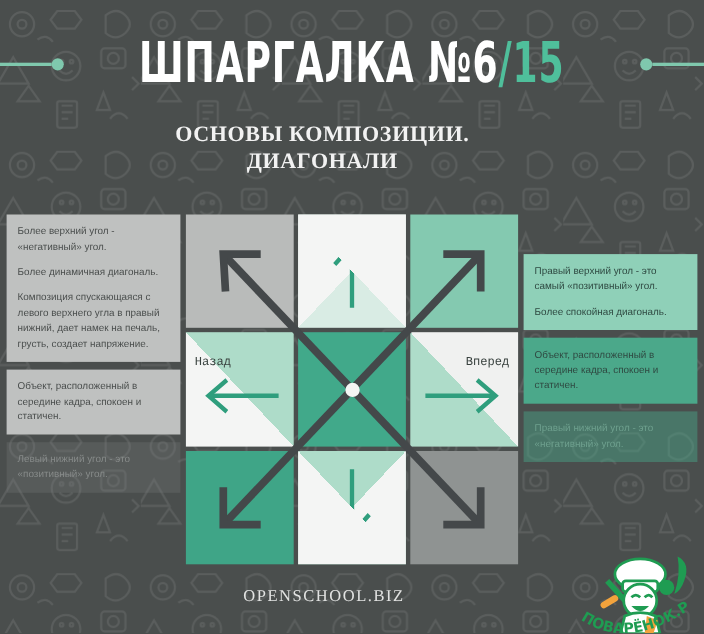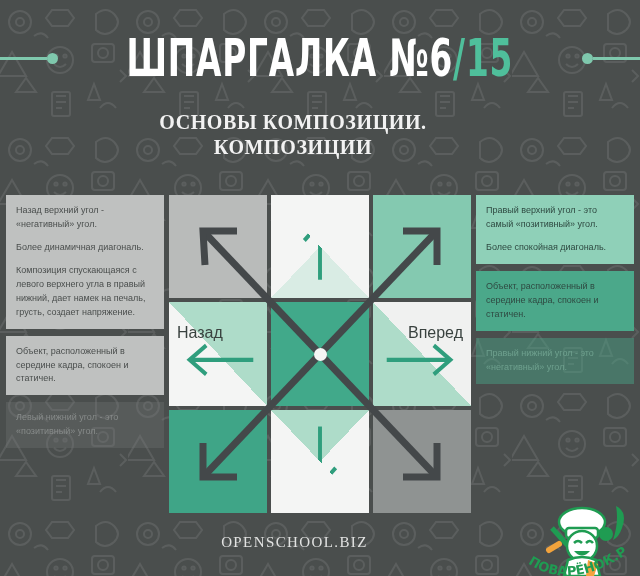--- a/index.html
+++ b/index.html
@@ -77,21 +77,21 @@
 
   .panel {
     font-size: 9px;
     line-height: 1.55;
     padding: 9px 10px;
   }
   .panel p { margin: 0; }
   .panel p + p { margin-top: 9px; }
 
   .panel-grey   { background: #bfc1c0; color: #4a4e4d; }
-  .panel-green  { background: #8fd0b8; color: #2f4a42; }
+  .panel-green  { background: #8fd0b8; color: #2f4a42; margin-top: 36px; }
   .panel-greend { background: #4ba88a; color: #2f4a42; }
   .panel-faded-l{ background: rgba(120,124,123,.30); color: #878b8a; }
   .panel-faded-r{ background: rgba(74,168,138,.45); color: #6ea08e; }
 
   .spacer { height: 7px; }
 
   
   .grid-wrap {
     position: absolute; left: 169px; top: 0; width: 302px; height: 318px;
   }
@@ -143,23 +143,23 @@
   .diag-back {
     background: linear-gradient(to bottom left, #aedcc9 0 50%, #f4f5f4 50% 100%);
   }
   .diag-fwd {
     background: linear-gradient(to bottom left, #f0f1f0 0 50%, #aedcc9 50% 100%);
   }
 
   .cell-label {
     position: absolute; left: 0; right: 0;
     text-align: center;
-    font-size: 16px;
+    font-size: 11px;
     color: #39423f;
-    font-family: Liberation Sans, sans-serif;
+    font-family: Liberation Mono, monospace;
   }
   .lbl-top    { top: 6px; }
   .lbl-bottom { bottom: 5px; }
   .lbl-left   { top: 22px; left: 8px; right: auto; text-align: left; }
   .lbl-right  { top: 22px; right: 8px; left: auto; text-align: right; }
 
   .cell-svg { position: absolute; inset: 0; width: 100%; height: 100%; }
 
   
   .diag-layer {
@@ -237,29 +237,29 @@
         <span class="deco-dot"></span>
       </span>
       <span class="maintitle"><span>ШПАРГАЛКА №6</span><span class="accent">/15</span></span>
       <span class="deco deco-right">
         <span class="deco-dot"></span>
         <span class="deco-line"></span>
       </span>
     </div>
     <div class="subtitle">
       <span>ОСНОВЫ КОМПОЗИЦИИ.</span>
-      <span class="l2">КОМПОЗИЦИИ</span>
+      <span class="l2">ДИАГОНАЛИ</span>
     </div>
   </div>
 
   <div class="body">
 
     <div class="col-left">
       <div class="panel panel-grey">
-        <p>Назад верхний угол - «негативный» угол.</p>
+        <p>Более верхний угол - «негативный» угол.</p>
         <p>Более динамичная диагональ.</p>
         <p>Композиция спускающаяся с левого верхнего угла в правый нижний, дает намек на печаль, грусть, создает напряжение.</p>
       </div>
       <div class="spacer"></div>
       <div class="panel panel-grey">
         <p>Объект, расположенный в середине кадра, спокоен и статичен.</p>
       </div>
       <div class="spacer"></div>
       <div class="panel panel-faded-l">
         <p>Левый нижний угол - это «позитивный» угол.</p>

